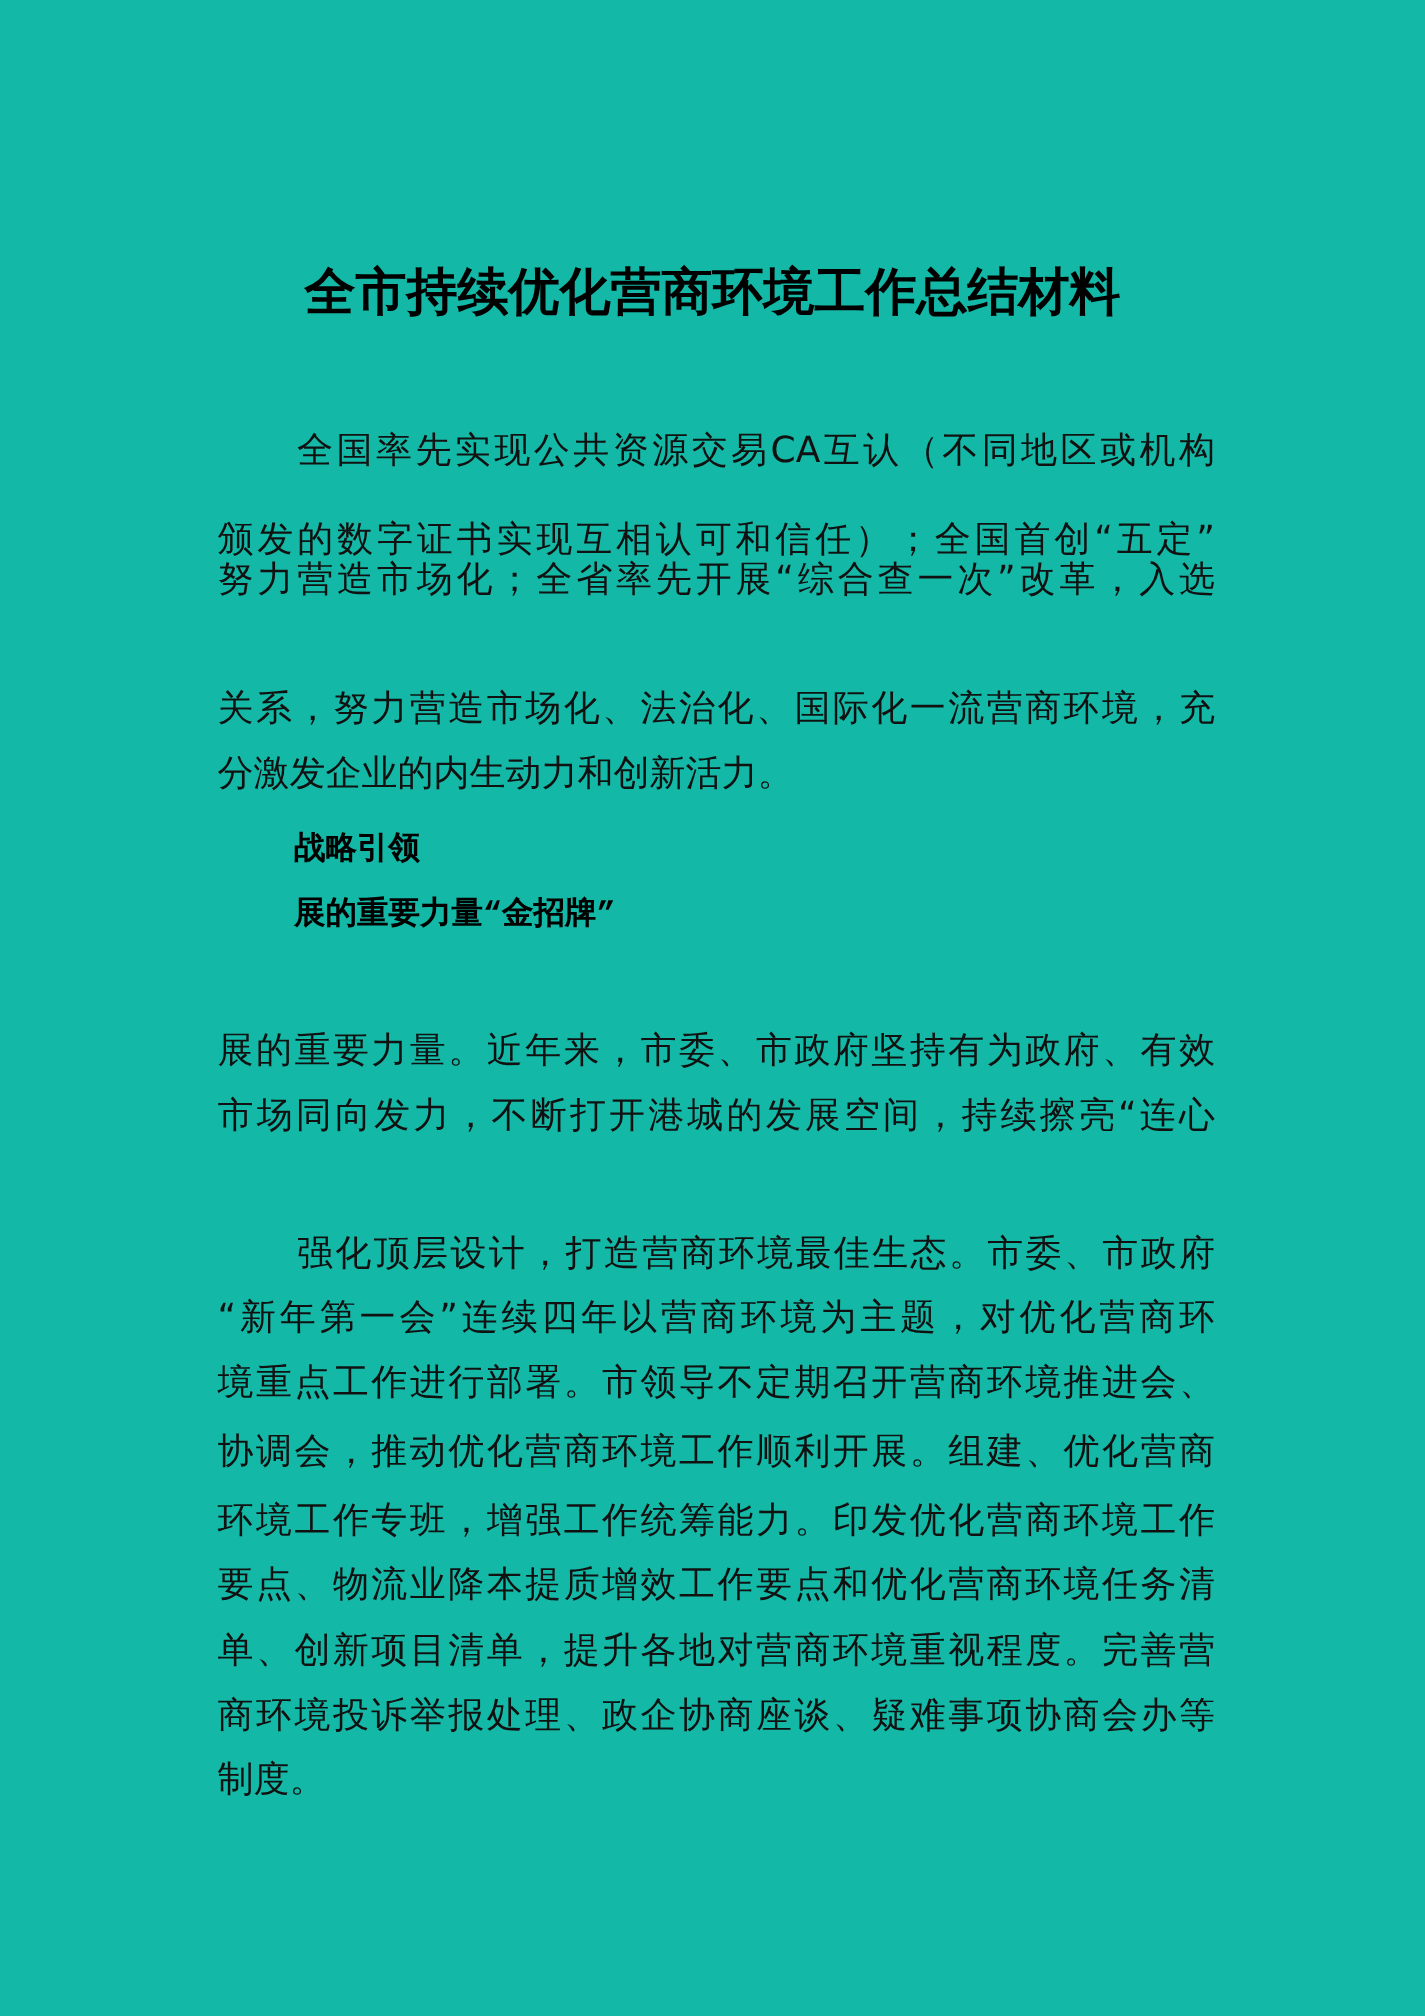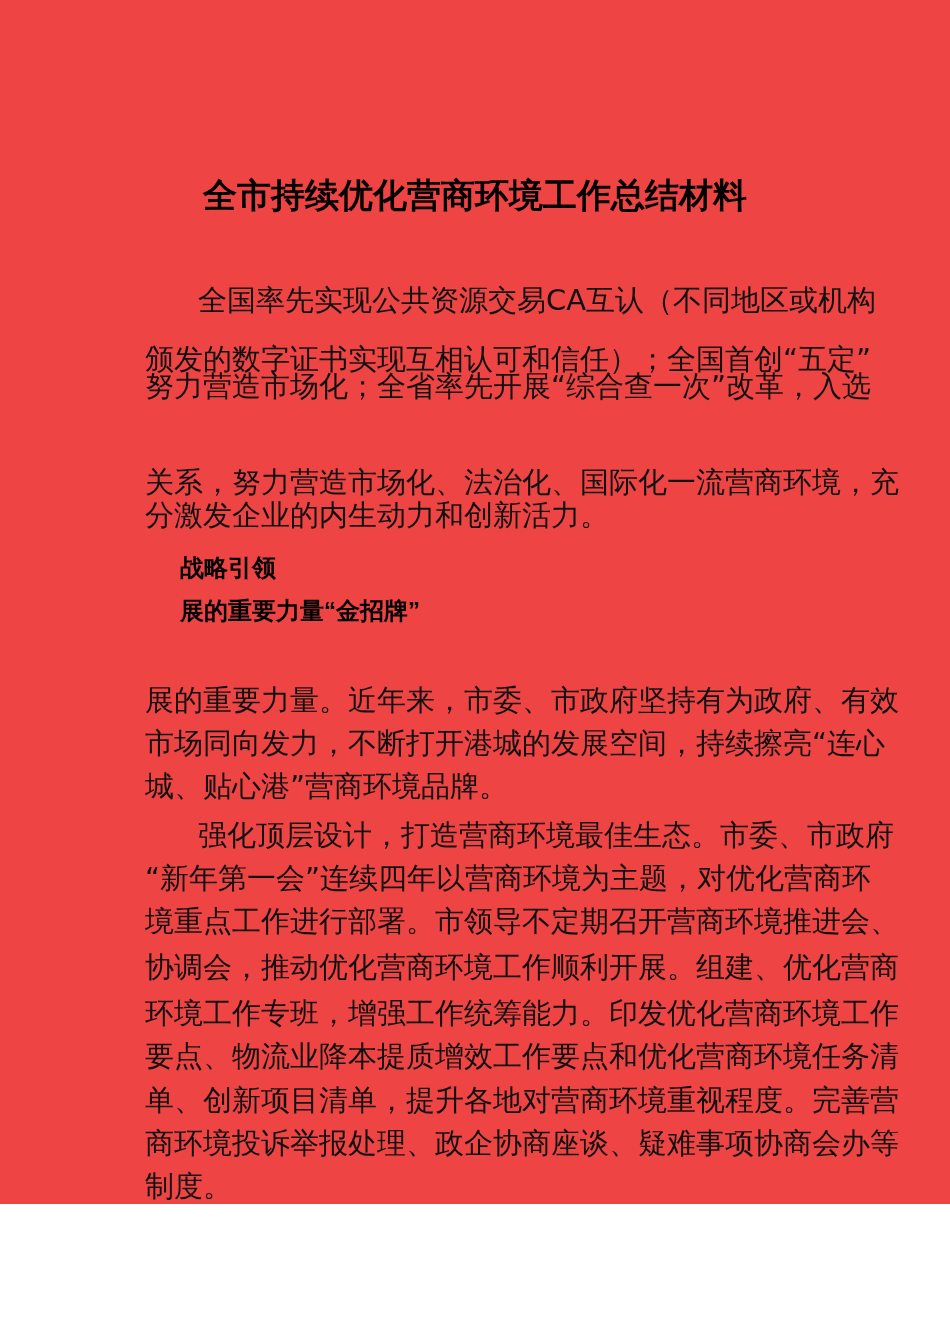--- a/index.html
+++ b/index.html
@@ -1,58 +1,57 @@
 <!DOCTYPE html>
 <html><head>
   <meta charset="utf-8">
   <style>
     html, body { margin: 0; padding: 0; background: #ffffff; }
     body { width: 950px; height: 1344px; position: relative; overflow: hidden; }
-    .page { position: absolute; left: 0; top: 0; width: 950px; height: 1204px; background: #ef4444; }
+    .page { position: absolute; left: 0; top: 0; width: 950px; height: 1344px; background: #14b8a6; }
     .title {
       position: absolute; left: 0; width: 950px; top: 170px;
       text-align: center;
       font-family: "DejaVu Serif", "Liberation Serif", serif;
       font-weight: bold; font-size: 34px; line-height: 50px;
       color: #000; letter-spacing: 0px;
     }
     .line {
       position: absolute; left: 145px; width: 665px;
       font-family: "DejaVu Sans", "Liberation Sans", sans-serif;
-      font-size: 29px; line-height: 30px; height: 30px;
+      font-size: 24px; line-height: 30px; height: 30px;
       color: #111; white-space: nowrap;
       text-align: justify; text-align-last: justify;
     }
     .line.last { text-align-last: left; }
     .line.indent { left: 198px; width: 612px; }
     .heading {
-      position: absolute; left: 180px;
-      font-family: Liberation Sans, sans-serif;
-      font-weight: bold; font-size: 24px; line-height: 30px;
+      position: absolute; left: 196px;
+      font-family: Liberation Mono, monospace;
+      font-weight: bold; font-size: 21px; line-height: 30px;
       color: #000; white-space: nowrap;
     }
   </style>
 </head>
 <body>
 
 <div class="page">
   <div class="title">全市持续优化营商环境工作总结材料</div>
 
   <div class="line indent" style="top:285px">全国率先实现公共资源交易CA互认（不同地区或机构</div>
   <div class="line" style="top:344px">颁发的数字证书实现互相认可和信任）；全国首创“五定”</div>
   <div class="line" style="top:371px">努力营造市场化；全省率先开展“综合查一次”改革，入选</div>
-  <div class="line" style="top:467px">关系，努力营造市场化、法治化、国际化一流营商环境，充</div>
+  <div class="line" style="top:457px">关系，努力营造市场化、法治化、国际化一流营商环境，充</div>
   <div class="line last" style="top:500px">分激发企业的内生动力和创新活力。</div>
 
   <div class="heading" style="top:553px">战略引领</div>
   <div class="heading" style="top:596px">展的重要力量“金招牌”</div>
 
   <div class="line" style="top:685px">展的重要力量。近年来，市委、市政府坚持有为政府、有效</div>
   <div class="line" style="top:728px">市场同向发力，不断打开港城的发展空间，持续擦亮“连心</div>
-  <div class="line last" style="top:771px">城、贴心港”营商环境品牌。</div>
 
   <div class="line indent" style="top:820px">强化顶层设计，打造营商环境最佳生态。市委、市政府</div>
   <div class="line" style="top:863px">“新年第一会”连续四年以营商环境为主题，对优化营商环</div>
   <div class="line" style="top:906px">境重点工作进行部署。市领导不定期召开营商环境推进会、</div>
   <div class="line" style="top:952px">协调会，推动优化营商环境工作顺利开展。组建、优化营商</div>
   <div class="line" style="top:998px">环境工作专班，增强工作统筹能力。印发优化营商环境工作</div>
   <div class="line" style="top:1041px">要点、物流业降本提质增效工作要点和优化营商环境任务清</div>
   <div class="line" style="top:1085px">单、创新项目清单，提升各地对营商环境重视程度。完善营</div>
   <div class="line" style="top:1128px">商环境投诉举报处理、政企协商座谈、疑难事项协商会办等</div>
   <div class="line last" style="top:1171px">制度。</div>

